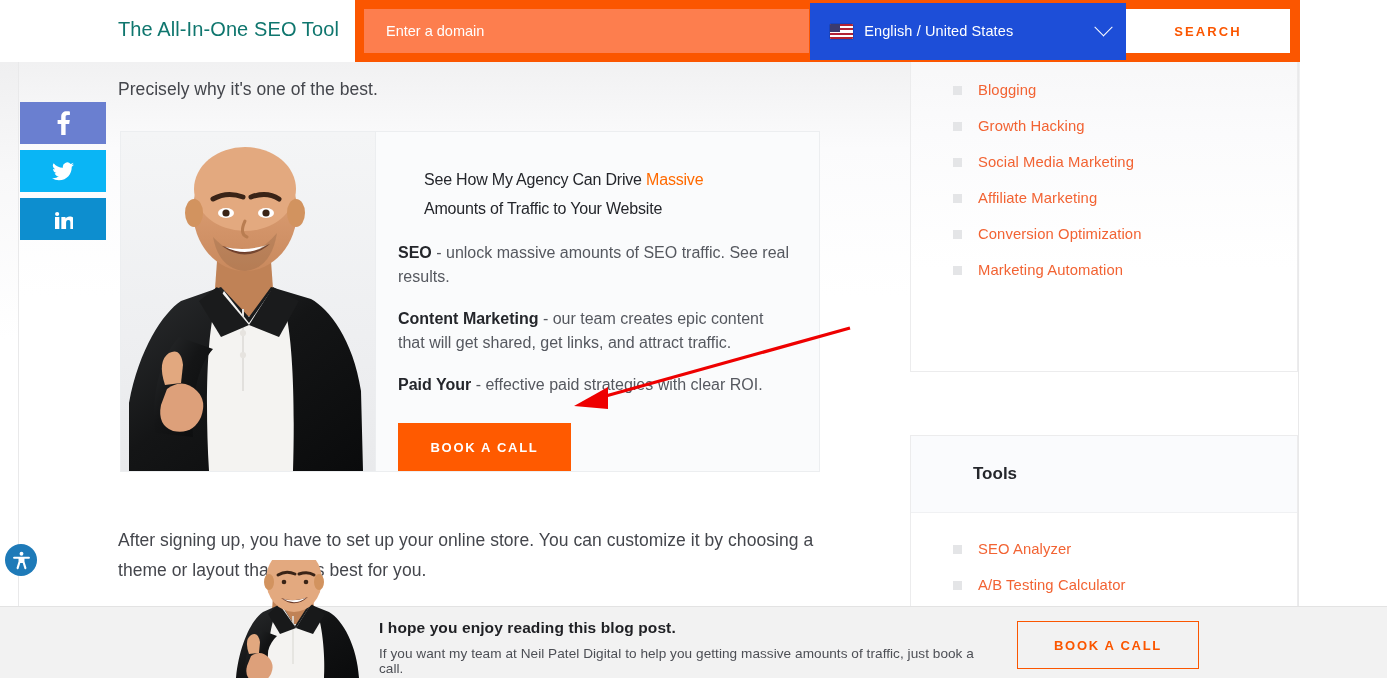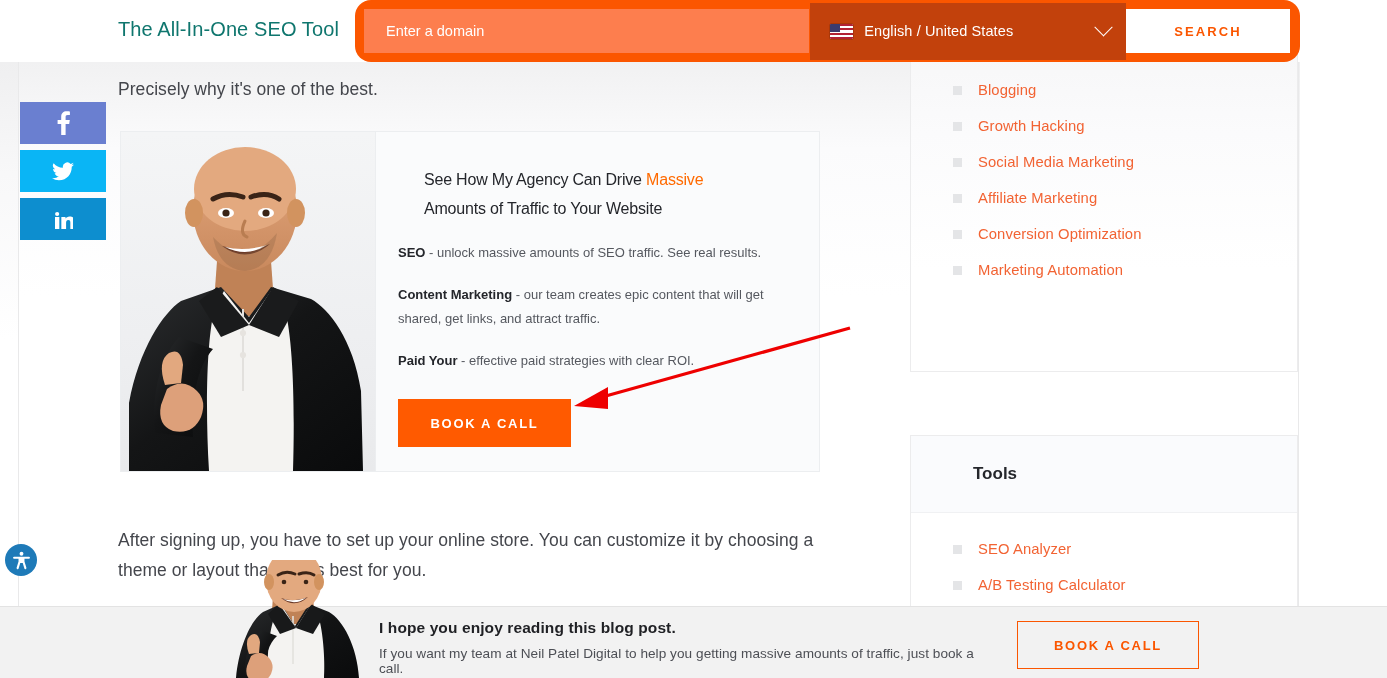--- a/index.html
+++ b/index.html
@@ -32,41 +32,40 @@
     background: #ffffff;
   }
 
   
   .seo-header {
     position: absolute; left: 355px; top: 0; width: 945px; height: 62px;
     background: #fb5600;
     display: flex; align-items: center;
     padding: 9px 10px 9px 9px;
     z-index: 40;
-    border-radius: 16px;
   }
   .seo-header-title {
     position: absolute; left: 118px; top: 18px;
     font-size: 20px; color: #0f766e; letter-spacing: .1px;
     z-index: 41;
   }
   .domain-input {
     width: 450px; height: 44px;
     background: #fd7e4e;
     border: none;
     color: #ffffff;
     font-size: 14.5px;
     font-family: "Liberation Sans", sans-serif;
     padding: 0 22px;
     outline: none;
   }
   .domain-input::placeholder { color: #ffffff; opacity: 1; }
   .lang-select {
     width: 320px; height: 57px;
-    background: #c2410c;
+    background: #1d4ed8;
     border-left: 1px solid #fb5600;
     display: flex; align-items: center;
     padding: 0 16px 0 20px;
     cursor: pointer;
   }
   .flag-icon {
     width: 23px; height: 15px; margin-right: 11px; flex: none;
     position: relative; overflow: hidden; border-radius: 1px;
     background: #ffffff;
     box-shadow: 0 0 0 .5px rgba(0,0,0,.25);
@@ -138,21 +137,21 @@
   }
   .cta-body {
     flex: 1; padding: 33px 30px 0 22px;
   }
   .cta-head {
     font-size: 16px; line-height: 29px; font-weight: normal;
     color: #24262b; letter-spacing: -.2px; margin-left: 26px;
   }
   .cta-head .hl { color: #ff6a00; }
   .cta-bullet {
-    font-size: 13px; line-height: 24px; color: #55585f;
+    font-size: 16px; line-height: 24px; color: #55585f;
     margin-top: 18px;
   }
   .cta-bullet b { color: #24262b; font-weight: bold; }
   .cta-btn {
     margin-top: 26px;
     width: 173px; height: 48px;
     background: #ff5a00; border: none; cursor: pointer;
     color: #ffffff; font-size: 13px; font-weight: bold;
     letter-spacing: 1.7px;
     font-family: "Liberation Sans", sans-serif;

